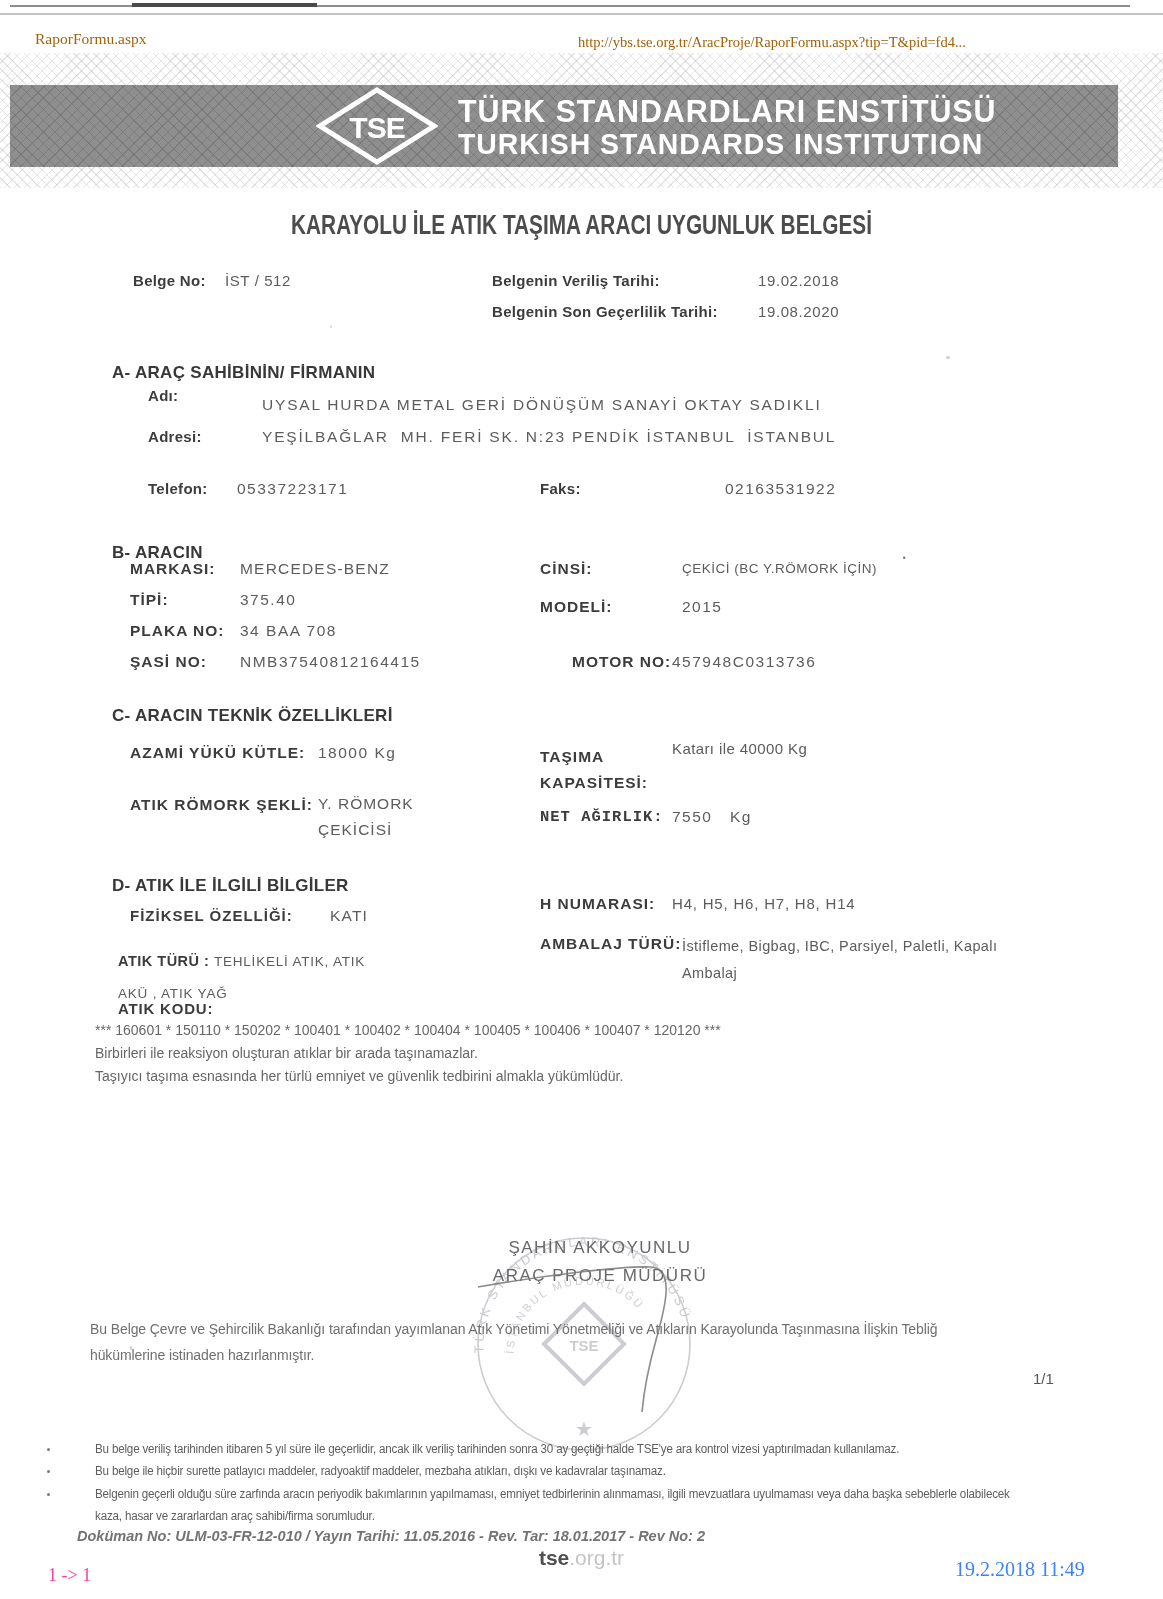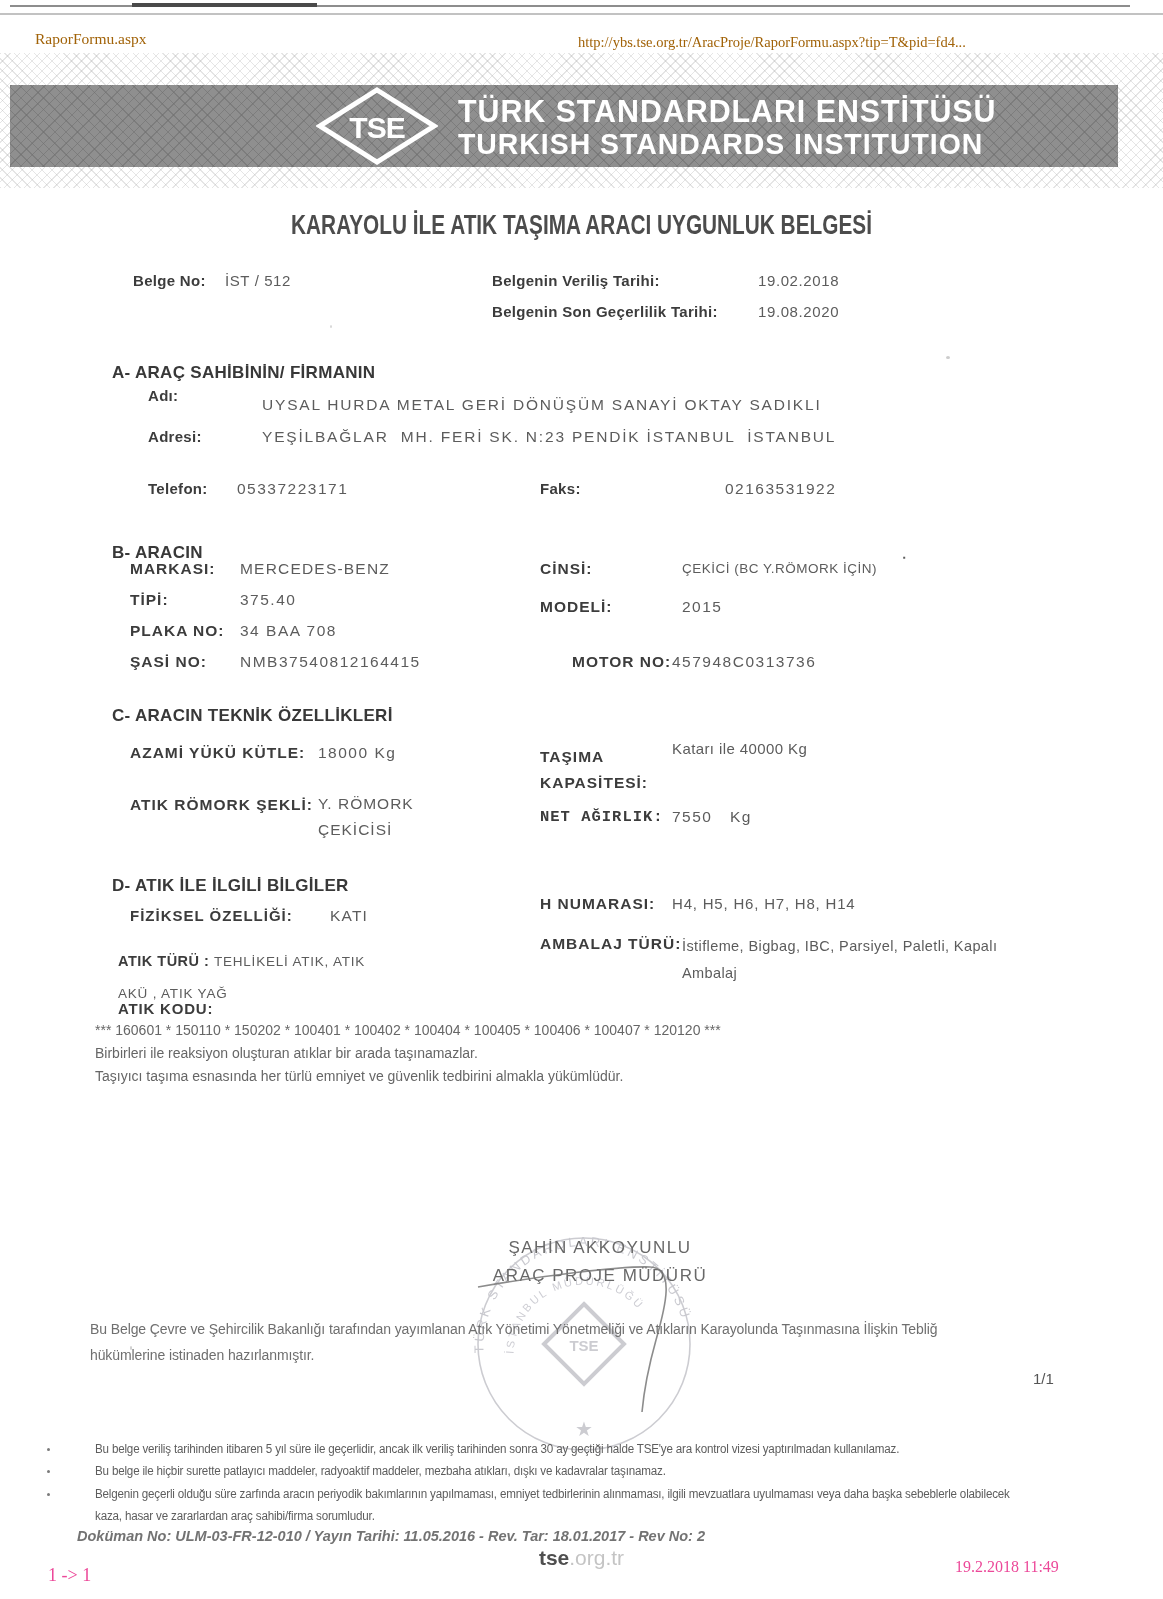--- a/index.html
+++ b/index.html
@@ -160,19 +160,19 @@
   <div class="abs bullet-dot" style="left:47px;top:1493px;"></div>
   <div class="abs small-note" style="left:95px;top:1483px;width:1010px;transform:scaleX(.93);transform-origin:0 0;">Belgenin geçerli olduğu süre zarfında aracın periyodik bakımlarının yapılmaması, emniyet tedbirlerinin alınmaması, ilgili mevzuatlara uyulmaması veya daha başka sebeblerle olabilecek kaza, hasar ve zararlardan araç sahibi/firma sorumludur.</div>
 
   <div class="abs" style="left:77px;top:1528px;font-size:14.5px;font-weight:700;font-style:italic;color:#737373;white-space:nowrap;">Doküman No: ULM-03-FR-12-010 / Yayın Tarihi: 11.05.2016 - Rev. Tar: 18.01.2017 - Rev No: 2</div>
 
   <div class="abs" style="left:0;top:1546px;width:1163px;text-align:center;">
     <span style="font-size:21px;font-weight:700;color:#4f4f4f;">tse</span><span style="font-size:21px;color:#c4c4c4;">.org.tr</span>
   </div>
 
   <div class="abs serif" style="left:28px;top:1565px;font-size:18px;color:#ec4899;margin-left:20px;">1 -&gt; 1</div>
-  <div class="abs serif" style="left:955px;top:1558px;font-size:16px;color:#ec4899;">19.2.2018 11:49</div>
+  <div class="abs serif" style="left:955px;top:1558px;font-size:20px;color:#3b82f6;">19.2.2018 11:49</div>
 
   <div class="abs artifact" style="left:946px;top:356px;width:4px;height:3px;opacity:.5;"></div>
   <div class="abs artifact" style="left:330px;top:325px;width:2px;height:3px;opacity:.4;"></div>
   <div class="abs artifact" style="left:130px;top:1346px;width:2px;height:4px;opacity:.5;"></div>
 
 </div>
 
 </body></html>

